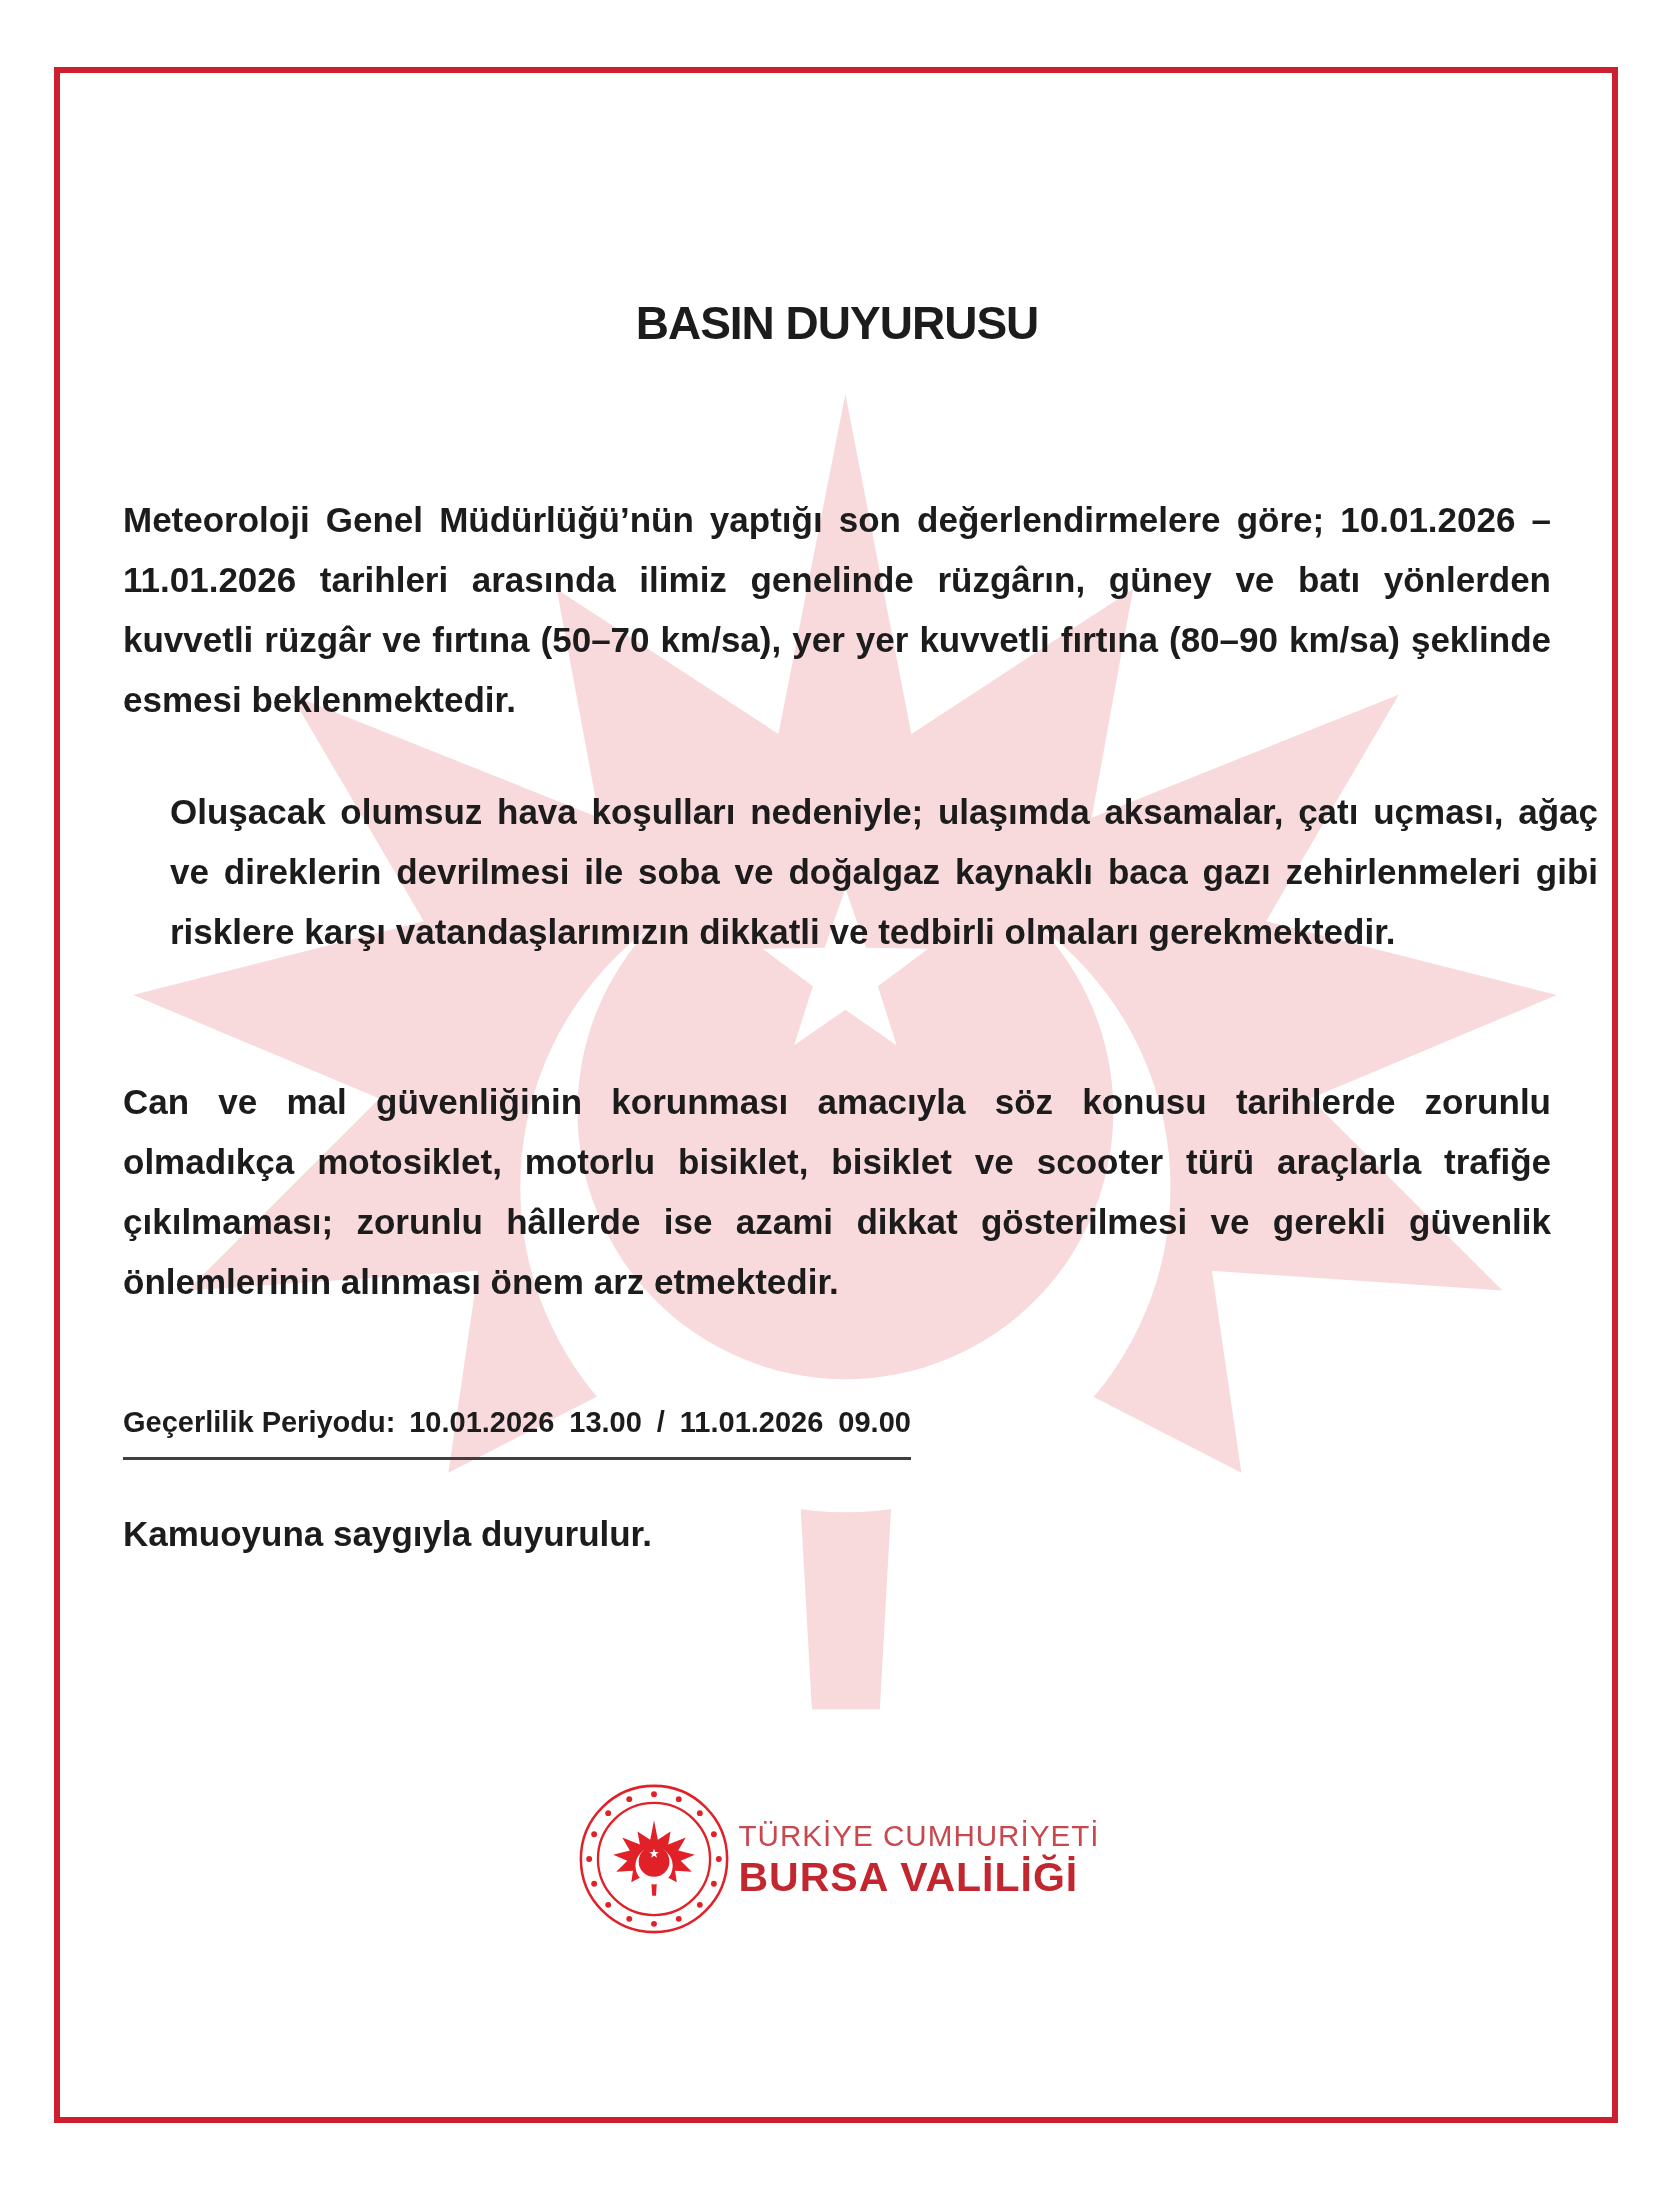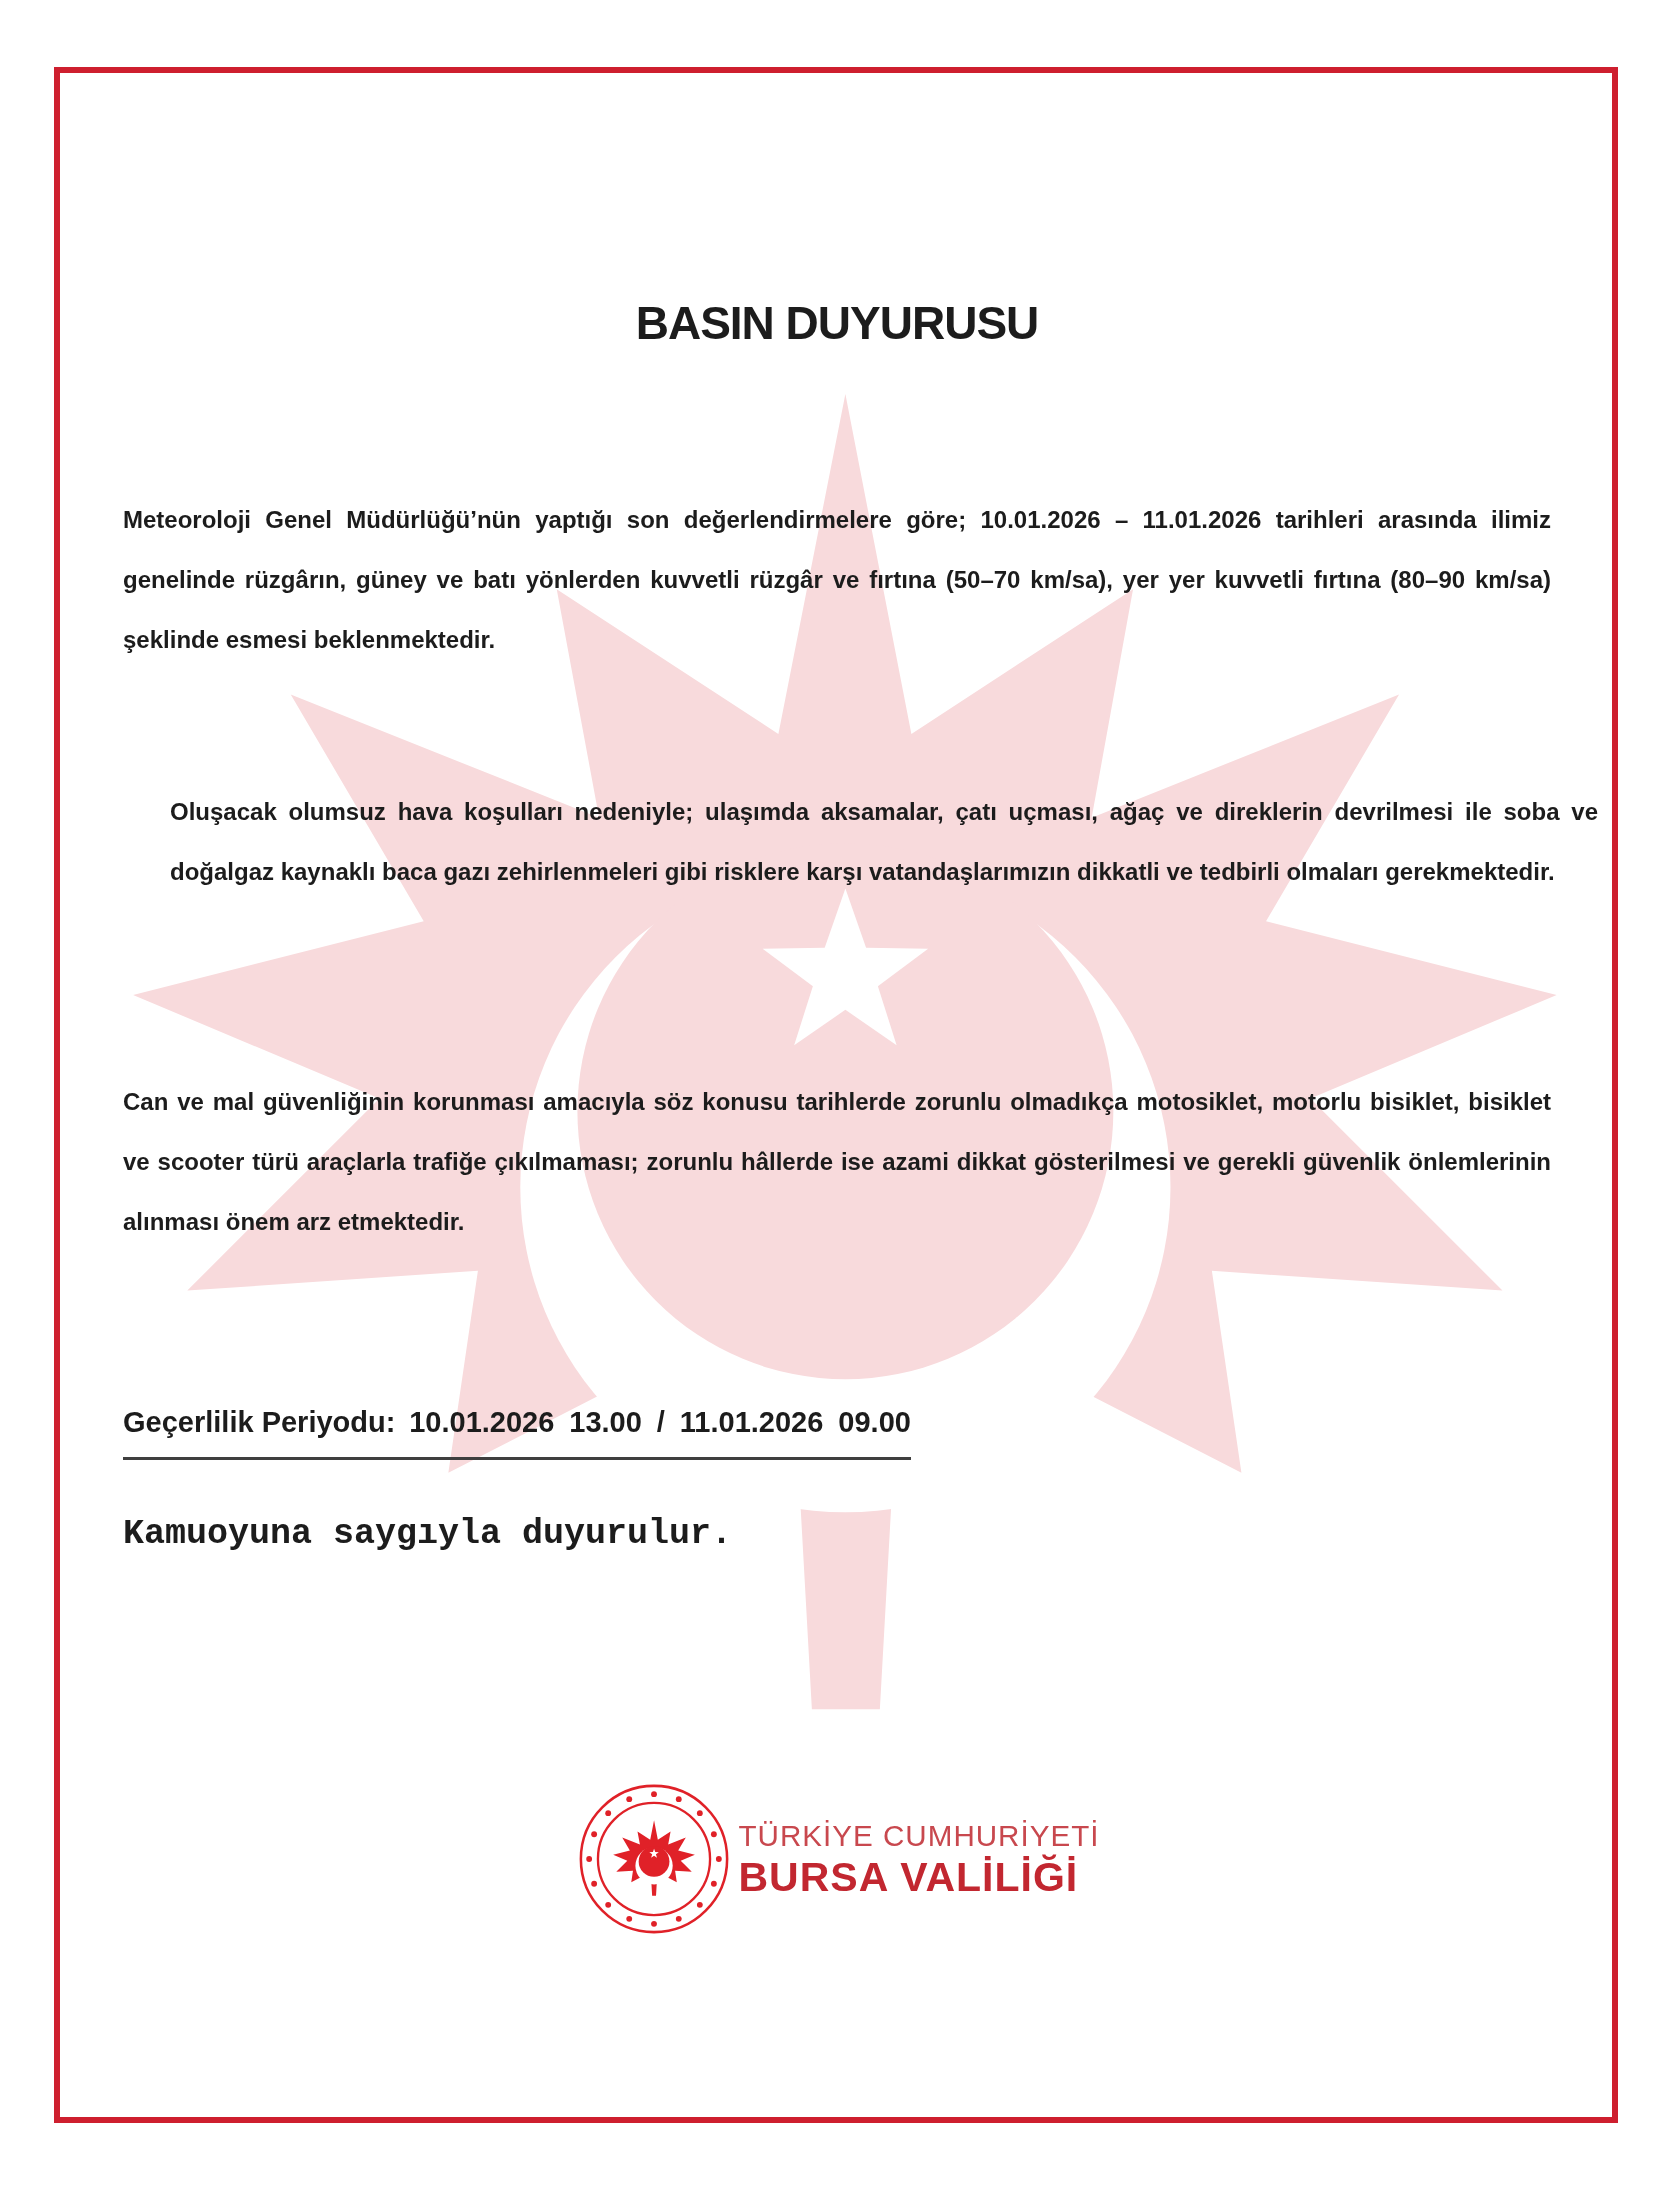--- a/index.html
+++ b/index.html
@@ -37,39 +37,39 @@
     position:absolute;left:123px;width:1428px;top:0;z-index:1;
   }
   .title{
     position:absolute;left:0;right:0;top:296px;
     text-align:center;
     font-size:46px;font-weight:700;letter-spacing:-1px;
     color:var(--c-text);
   }
   .para{
     position:absolute;left:0;width:1428px;
-    font-size:24px;font-weight:700;line-height:60px;
+    font-size:35px;font-weight:700;line-height:60px;
     text-align:justify;text-justify:inter-word;
     color:var(--c-text);
   }
   .p1{top:490px;}
   .p2{top:782px;margin-left:47px;}
   .p3{top:1072px;}
   .validity{
     position:absolute;left:0;top:1401px;
     font-size:29px;font-weight:700;line-height:43px;
     display:inline-block;
     border-bottom:3px solid var(--c-underline);
     padding-bottom:13px;
   }
   .validity .label{margin-right:13.8px;}
   .validity .value{word-spacing:6.9px;}
   .closing{
     position:absolute;left:0;top:1514px;
-    font-size:35px;font-weight:700;font-family:Liberation Mono, monospace;
+    font-size:35px;font-weight:700;
   }
   .logo{
     position:absolute;left:50%;top:1781px;transform:translateX(-50%);
     display:flex;align-items:center;gap:7px;
   }
   .logo .emblem{width:156px;height:156px;flex:0 0 auto;}
   .logo .orgtext{display:flex;flex-direction:column;justify-content:center;}
   .org-line1{
     font-size:29.6px;font-weight:400;color:var(--c-org1);
     letter-spacing:1px;line-height:37px;

